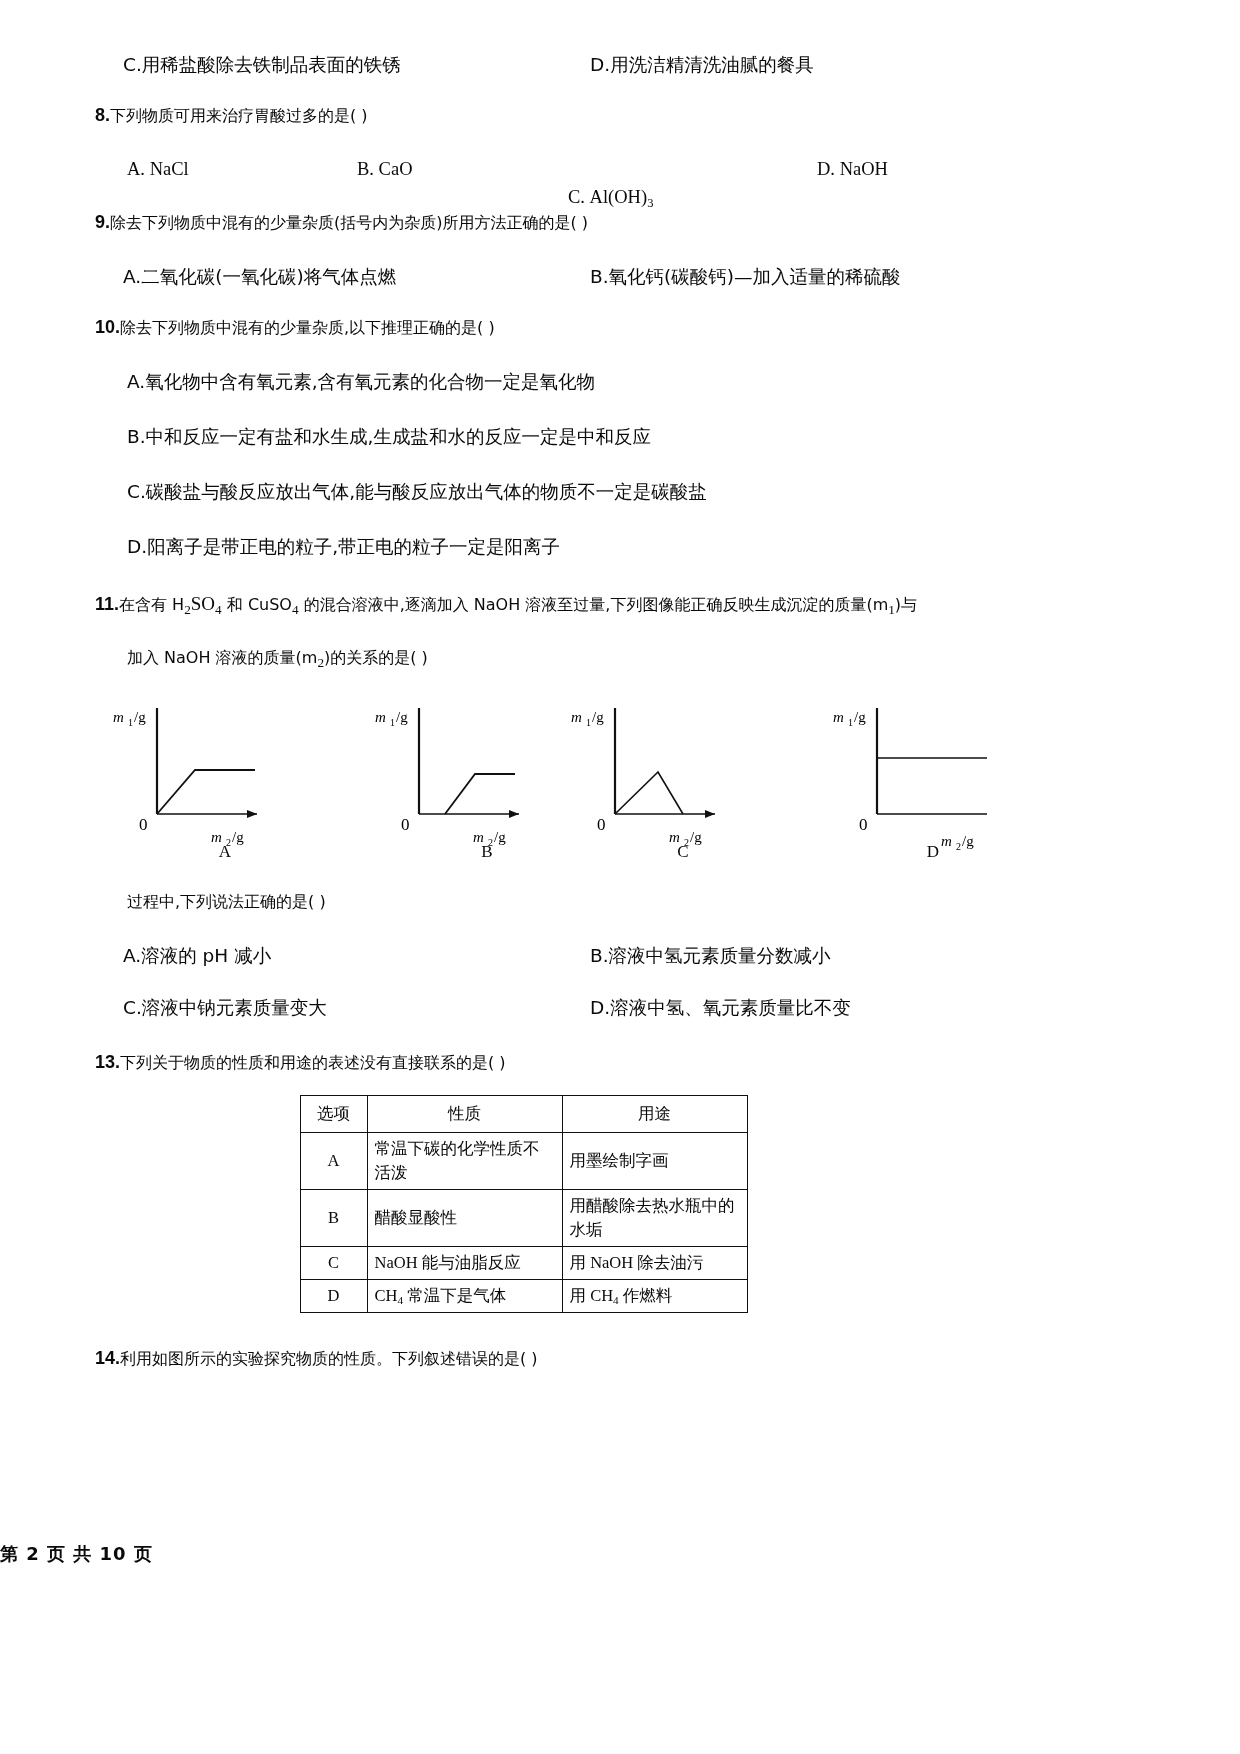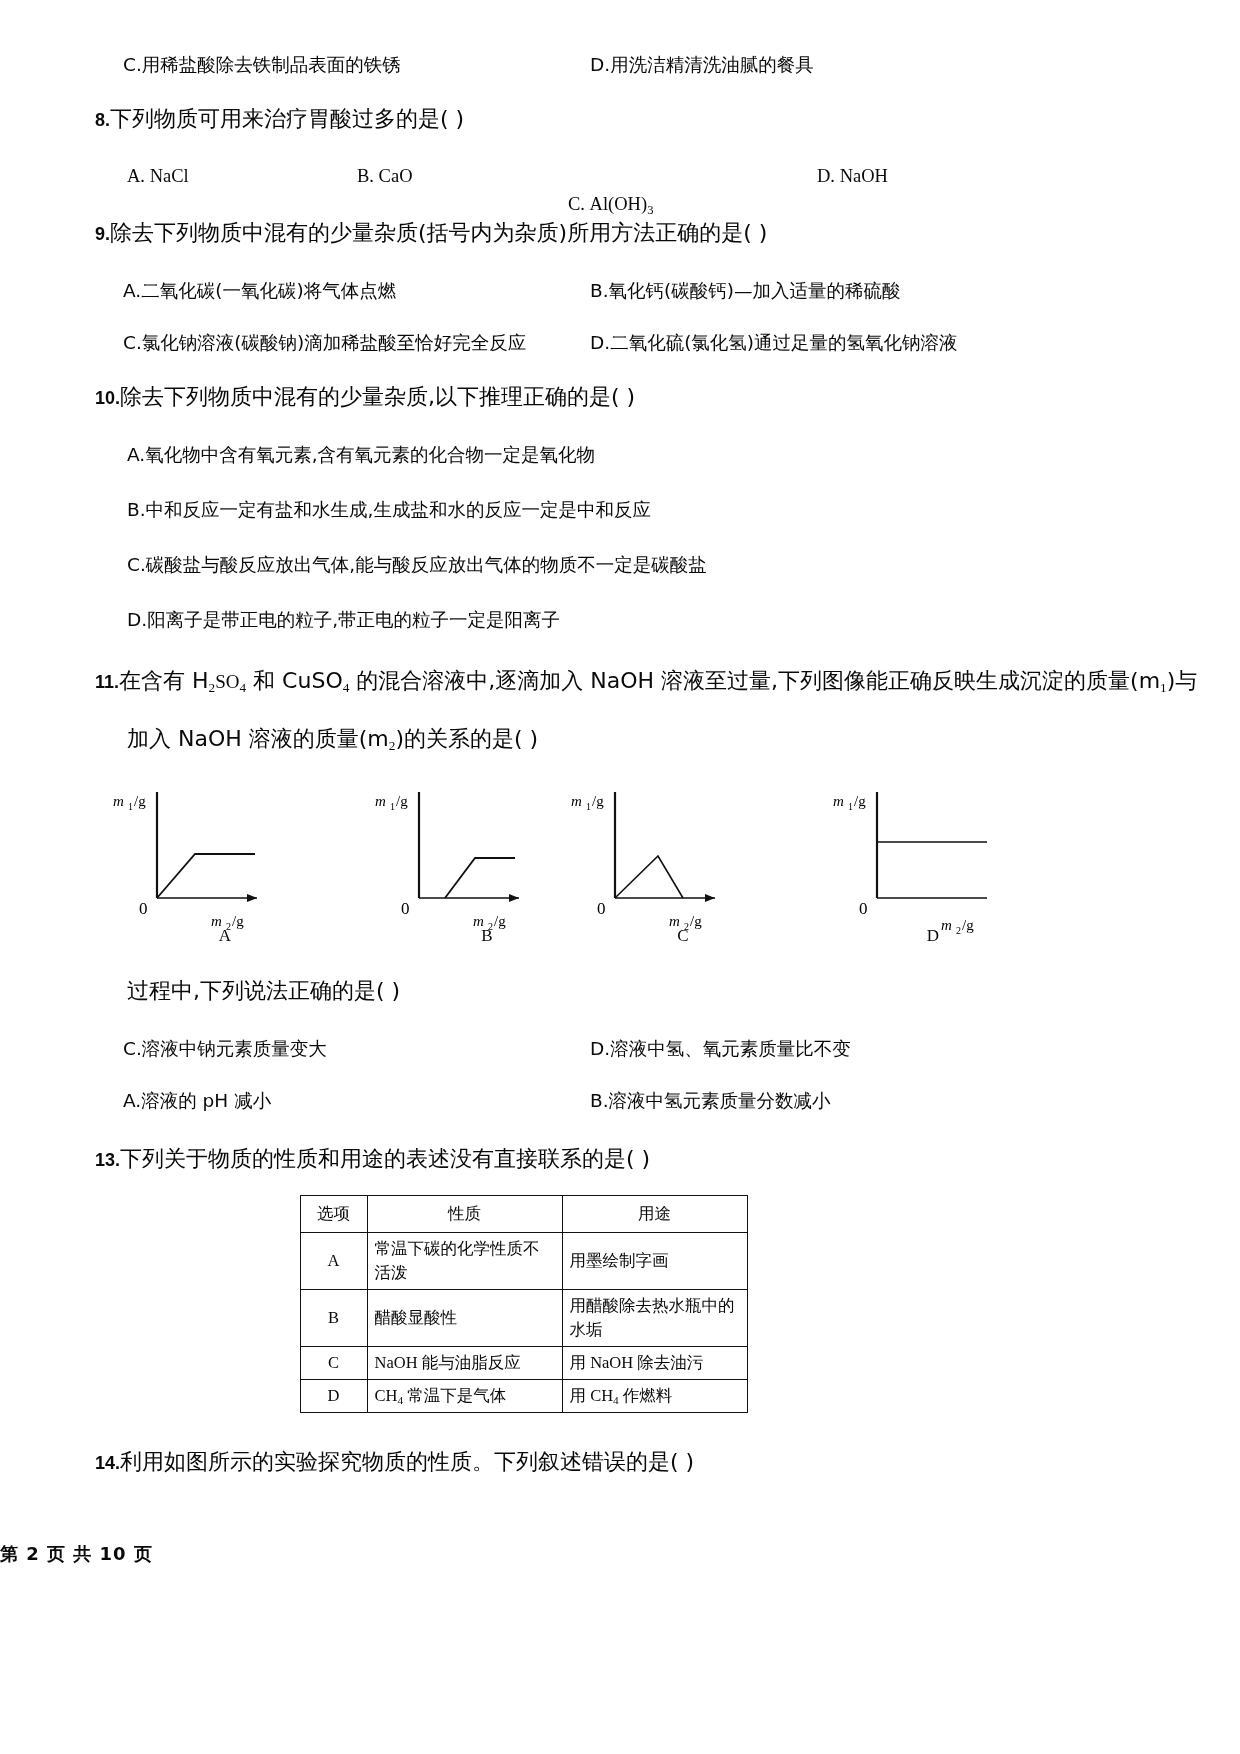--- a/index.html
+++ b/index.html
@@ -29,21 +29,21 @@
     font-size: 19.5px;
     white-space: nowrap;
   }
   .qnum {
     font-family: "Liberation Sans", "DejaVu Sans", sans-serif;
     font-weight: bold;
     font-size: 18px;
   }
   .cn {
     font-family: "DejaVu Sans", "Liberation Sans", sans-serif;
-    font-size: 22px;
+    font-size: 16px;
   }
   .mathy {
     font-family: "Liberation Serif", "DejaVu Serif", serif;
     font-size: 19px;
   }
   
   .optrow {
     position: relative;
     margin-top: 30px;
     height: 22px;
@@ -145,24 +145,20 @@
     <div class="opt mathy" style="left:262px;"><span>B.</span>&nbsp;<span>CaO</span></div>
     <div class="opt mathy" style="left:473px;margin-top:28px;"><span>C.</span>&nbsp;<span>Al(OH)</span><sub>3</sub></div>
     <div class="opt mathy" style="left:722px;"><span>D.</span>&nbsp;<span>NaOH</span></div>
   </div>
 
   <div class="qline"><span class="qnum">9.</span><span class="cn">除去下列物质中混有的少量杂质(括号内为杂质)所用方法正确的是( )</span></div>
   <div class="optrow">
     <div class="opt cn" style="left:28px;">A.二氧化碳(一氧化碳)将气体点燃</div>
     <div class="opt cn" style="left:495px;">B.氧化钙(碳酸钙)—加入适量的稀硫酸</div>
   </div>
-  <div class="optrow">
-    <div class="opt cn" style="left:28px;">C.氯化钠溶液(碳酸钠)滴加稀盐酸至恰好完全反应</div>
-    <div class="opt cn" style="left:495px;">D.二氧化硫(氯化氢)通过足量的氢氧化钠溶液</div>
-  </div>
 
   <div class="qline"><span class="qnum">10.</span><span class="cn">除去下列物质中混有的少量杂质,以下推理正确的是(  )</span></div>
   <div class="optline cn indent2">A.氧化物中含有氧元素,含有氧元素的化合物一定是氧化物</div>
   <div class="optline cn indent2">B.中和反应一定有盐和水生成,生成盐和水的反应一定是中和反应</div>
   <div class="optline cn indent2">C.碳酸盐与酸反应放出气体,能与酸反应放出气体的物质不一定是碳酸盐</div>
   <div class="optline cn indent2">D.阳离子是带正电的粒子,带正电的粒子一定是阳离子</div>
 
   <div class="qline" style="margin-top:34px;">
     <span class="qnum">11.</span><span class="cn">在含有 H</span><sub>2</sub><span class="mathy">SO</span><sub>4</sub><span class="cn"> 和 CuSO</span><sub>4</sub><span class="cn"> 的混合溶液中,逐滴加入 NaOH 溶液至过量,下列图像能正确反映生成沉淀的质量(m</span><sub>1</sub><span class="cn">)与</span>
   </div>
@@ -236,26 +232,26 @@
         <text x="131" y="154" font-family="Liberation Serif, serif" font-size="10">2</text>
         <text x="137" y="150" font-family="Liberation Serif, serif" font-size="15">/g</text>
       </svg>
       <div class="glabel" style="left:-12px;">D</div>
     </div>
 
   </div>
 
   <div class="qline cn indent2" style="margin-top:28px;">过程中,下列说法正确的是( )</div>
   <div class="optrow">
+    <div class="opt cn" style="left:28px;">A.溶液的 pH 减小</div>
+    <div class="opt cn" style="left:495px;">B.溶液中氢元素质量分数减小</div>
+  </div>
+  <div class="optrow">
     <div class="opt cn" style="left:28px;">C.溶液中钠元素质量变大</div>
     <div class="opt cn" style="left:495px;">D.溶液中氢、氧元素质量比不变</div>
-  </div>
-  <div class="optrow">
-    <div class="opt cn" style="left:28px;">A.溶液的 pH 减小</div>
-    <div class="opt cn" style="left:495px;">B.溶液中氢元素质量分数减小</div>
   </div>
 
   <div class="qline" style="margin-top:34px;"><span class="qnum">13.</span><span class="cn">下列关于物质的性质和用途的表述没有直接联系的是( )</span></div>
 
   <div class="tablewrap">
     <table class="qtable">
       <thead>
         <tr>
           <th class="col-opt">选项</th>
           <th class="col-prop">性质</th>

